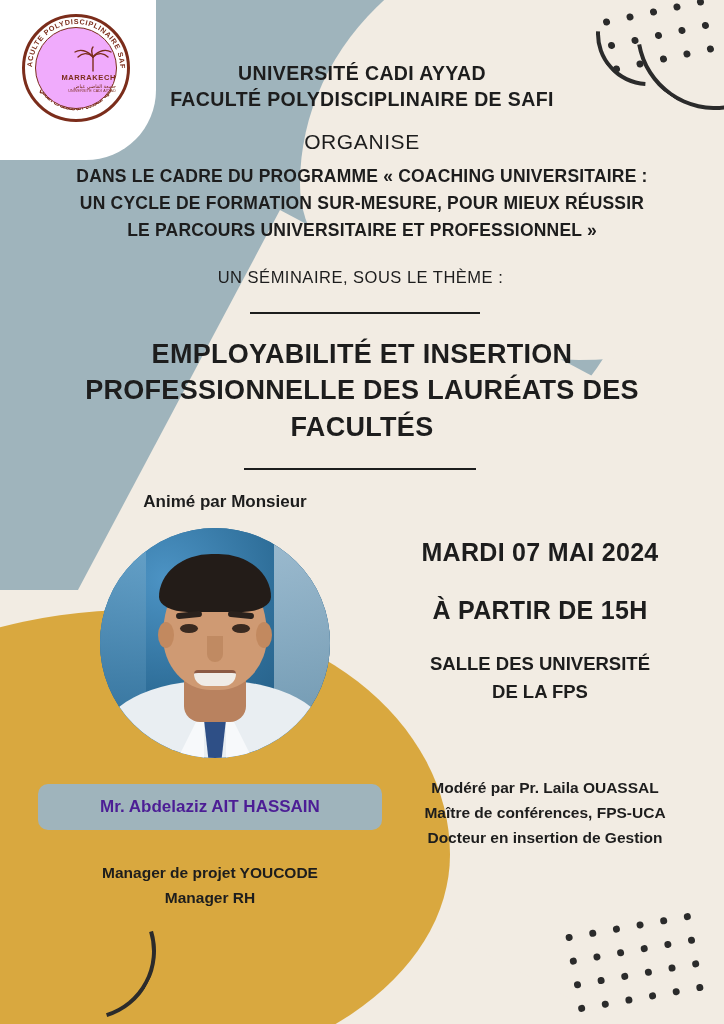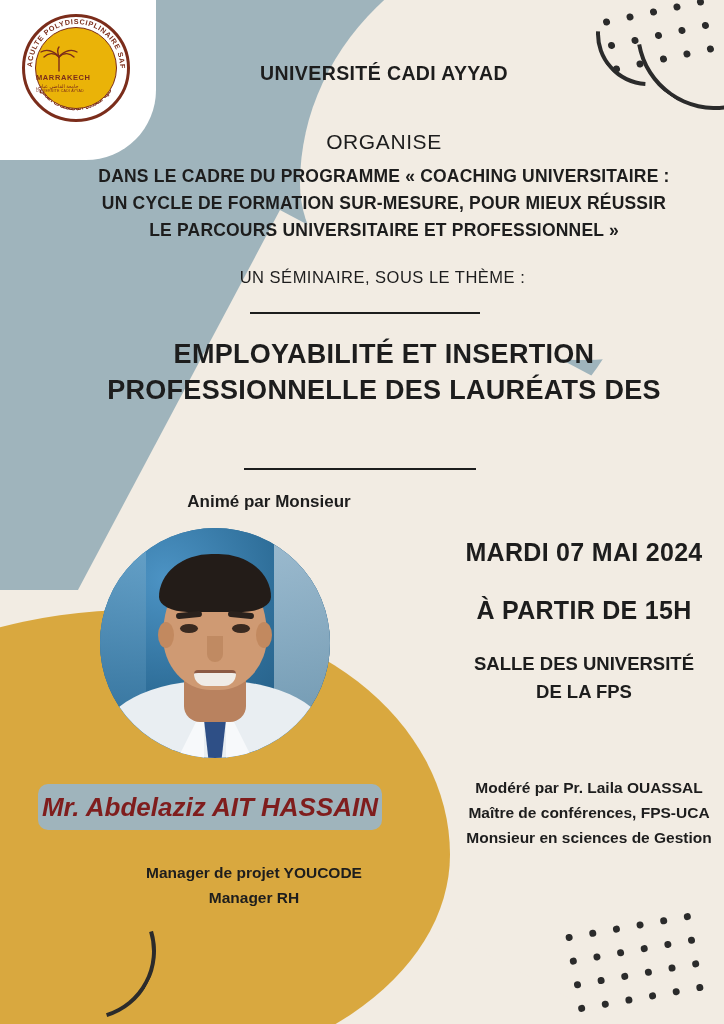--- a/index.html
+++ b/index.html
@@ -174,25 +174,25 @@
     border: 3px solid #7b2d1b;
     box-shadow: 0 0 0 2px #ffffff inset;
   }
   .logo-inner {
     position: absolute;
     left: 13px;
     top: 13px;
     right: 13px;
     bottom: 13px;
     border-radius: 50%;
-    background: #eab308;
+    background: #f0abfc;
     border: 1px solid #7b2d1b;
     display: flex;
     flex-direction: column;
-    align-items: flex-start;
+    align-items: flex-end;
     justify-content: center;
   }
   .logo-palm {
     width: 46px;
     height: 26px;
     margin-top: 2px;
   }
   .logo-word {
     font-size: 7.5px;
     font-weight: bold;
@@ -227,21 +227,21 @@
   }
 
   
   .content {
     position: relative;
     z-index: 5;
     width: 724px;
     height: 1024px;
   }
 
-  .txt { position: absolute; text-align: center; color: #1d1d1d; padding-left: 44px; }
+  .txt { position: absolute; text-align: center; color: #1d1d1d; }
 
   .univ {
     left: 0; right: 0; top: 60px;
     font-size: 19.5px;
     font-weight: bold;
     letter-spacing: 0.4px;
     line-height: 1.35;
   }
   .organise {
     left: 0; right: 0; top: 130px;
@@ -431,24 +431,23 @@
     width: 344px;
     height: 46px;
     background: #9fb4bc;
     border-radius: 10px;
     display: flex;
     align-items: center;
     justify-content: center;
     z-index: 6;
   }
   .name-pill span {
-    font-size: 26px;
-    font-weight: bold;
-    color: #7f1d1d;
-    font-style: italic;
+    font-size: 17px;
+    font-weight: bold;
+    color: #4c1d95;
   }
 
   .speaker-roles {
     left: 28px; width: 364px; top: 860px;
     font-size: 15.5px;
     font-weight: bold;
     line-height: 1.62;
   }
 
   .date {
@@ -569,37 +568,39 @@
       <div class="logo-word">MARRAKECH</div>
       <div class="logo-ar">جامعة القاضي عياض</div>
       <div class="logo-sub">UNIVERSITE CADI AYYAD</div>
     </div>
   </div>
 
   <div class="content">
 
     <div class="txt univ">
       <div>UNIVERSITÉ CADI AYYAD</div>
+      <div>FACULTÉ POLYDISCIPLINAIRE DE SAFI</div>
     </div>
 
     <div class="txt organise">ORGANISE</div>
 
     <div class="txt programme">
       <div>DANS LE CADRE DU PROGRAMME « COACHING UNIVERSITAIRE :</div>
       <div>UN CYCLE DE FORMATION SUR-MESURE, POUR MIEUX RÉUSSIR</div>
       <div>LE PARCOURS UNIVERSITAIRE ET PROFESSIONNEL »</div>
     </div>
 
     <div class="txt seminaire">UN SÉMINAIRE, SOUS LE THÈME :</div>
 
     <div class="rule rule-top"></div>
 
     <div class="txt theme">
       <div>EMPLOYABILITÉ ET INSERTION</div>
       <div>PROFESSIONNELLE DES LAURÉATS DES</div>
+      <div>FACULTÉS</div>
     </div>
 
     <div class="rule rule-bottom"></div>
 
     <div class="txt anime">Animé par Monsieur</div>
 
     <div class="portrait">
       <div class="ph-bg"></div>
       <div class="ph-panel"></div>
       <div class="ph-panel-r"></div>
@@ -632,17 +633,17 @@
     <div class="txt date">MARDI 07 MAI 2024</div>
     <div class="txt hour">À PARTIR DE 15H</div>
     <div class="txt place">
       <div>SALLE DES UNIVERSITÉ</div>
       <div>DE LA FPS</div>
     </div>
 
     <div class="txt moderator">
       <div>Modéré par Pr. Laila OUASSAL</div>
       <div>Maître de conférences, FPS-UCA</div>
-      <div>Monsieur en sciences de Gestion</div>
+      <div>Docteur en insertion de Gestion</div>
     </div>
 
   </div>
 </div>
 
 </body></html>

